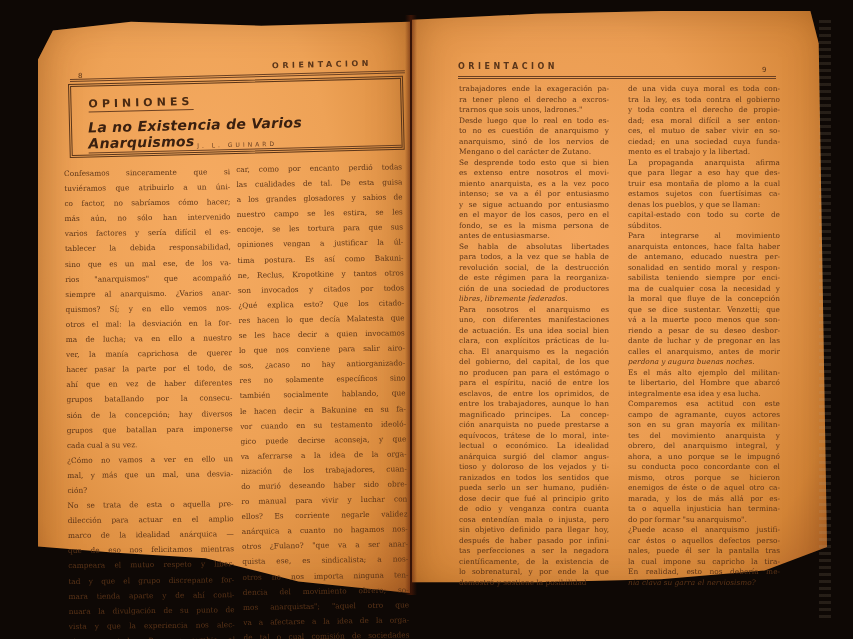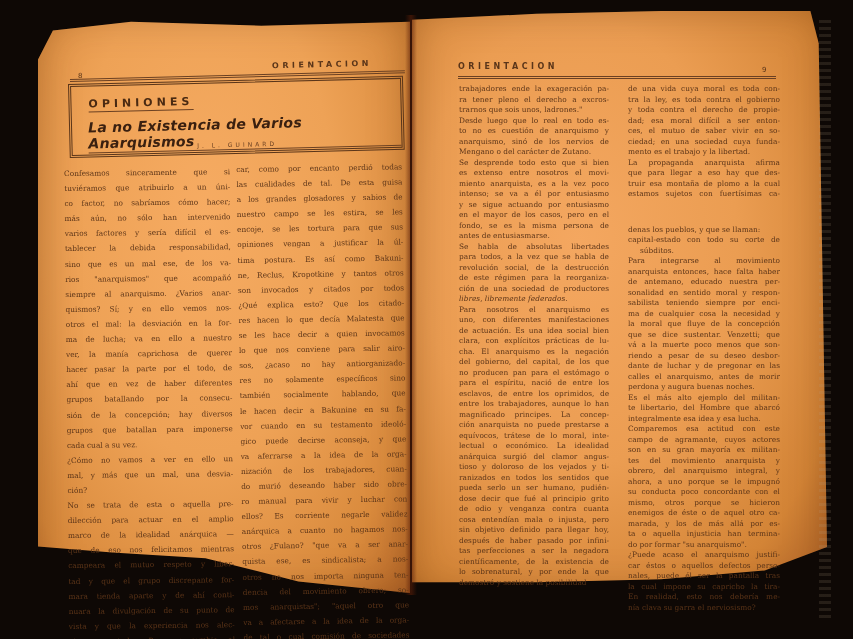--- a/index.html
+++ b/index.html
@@ -216,51 +216,51 @@
       <span class="line">tra la ley, es toda contra el gobierno</span>
       <span class="line">y toda contra el derecho de propie-</span>
       <span class="line">dad; esa moral difícil a ser enton-</span>
       <span class="line">ces, el mutuo de saber vivir en so-</span>
       <span class="line">ciedad; en una sociedad cuya funda-</span>
       <span class="line" style="text-align-last: left;">mento es el trabajo y la libertad.</span>
       <span class="line">La propaganda anarquista afirma</span>
       <span class="line">que para llegar a eso hay que des-</span>
       <span class="line">truir esa montaña de plomo a la cual</span>
       <span class="line">estamos sujetos con fuertísimas ca-</span>
-      <span class="line" style="text-align-last: left; margin-top: 25px;">denas los pueblos, y que se llaman:</span>
+      <span class="line" style="text-align-last: left;">denas los pueblos, y que se llaman:</span>
       <span class="line">capital-estado con todo su corte de</span>
-      <span class="line" style="text-align-last: left; margin-left: 12px;">súbditos.</span>
+      <span class="line" style="text-align-last: left;">súbditos.</span>
       <span class="line">Para integrarse al movimiento</span>
       <span class="line">anarquista entonces, hace falta haber</span>
       <span class="line">de antemano, educado nuestra per-</span>
       <span class="line">sonalidad en sentido moral y respon-</span>
       <span class="line">sabilista teniendo siempre por enci-</span>
       <span class="line">ma de cualquier cosa la necesidad y</span>
       <span class="line">la moral que fluye de la concepción</span>
       <span class="line">que se dice sustentar. Venzetti; que</span>
       <span class="line">vá a la muerte poco menos que son-</span>
       <span class="line">riendo a pesar de su deseo desbor-</span>
       <span class="line">dante de luchar y de pregonar en las</span>
       <span class="line">calles el anarquismo, antes de morir</span>
-      <span class="line" style="text-align-last: left;">perdona y augura buenas noches.</span>
+      <span class="line" style="text-align-last: left; font-style: italic;">perdona y augura buenas noches.</span>
       <span class="line">Es el más alto ejemplo del militan-</span>
       <span class="line">te libertario, del Hombre que abarcó</span>
       <span class="line" style="text-align-last: left;">integralmente esa idea y esa lucha.</span>
       <span class="line">Comparemos esa actitud con este</span>
       <span class="line">campo de agramante, cuyos actores</span>
       <span class="line">son en su gran mayoría ex militan-</span>
       <span class="line">tes del movimiento anarquista y</span>
       <span class="line">obrero, del anarquismo integral, y</span>
       <span class="line">ahora, a uno porque se le impugnó</span>
       <span class="line">su conducta poco concordante con el</span>
       <span class="line">mismo, otros porque se hicieron</span>
       <span class="line">enemigos de éste o de aquel otro ca-</span>
       <span class="line">marada, y los de más allá por es-</span>
       <span class="line">ta o aquella injusticia han termina-</span>
       <span class="line" style="text-align-last: left;">do por formar "su anarquismo".</span>
       <span class="line">¿Puede acaso el anarquismo justifi-</span>
       <span class="line">car éstos o aquellos defectos perso-</span>
       <span class="line">nales, puede él ser la pantalla tras</span>
       <span class="line">la cual impone su capricho la tira-</span>
       <span class="line">En realidad, esto nos debería me-</span>
-      <span class="line" style="text-align-last: left;">nía clava su garra el nerviosismo?</span>
+      <span class="line" style="text-align-last: left; font-style: italic;">nía clava su garra el nerviosismo?</span>
     </div>
 </div>
 
 </body></html>

